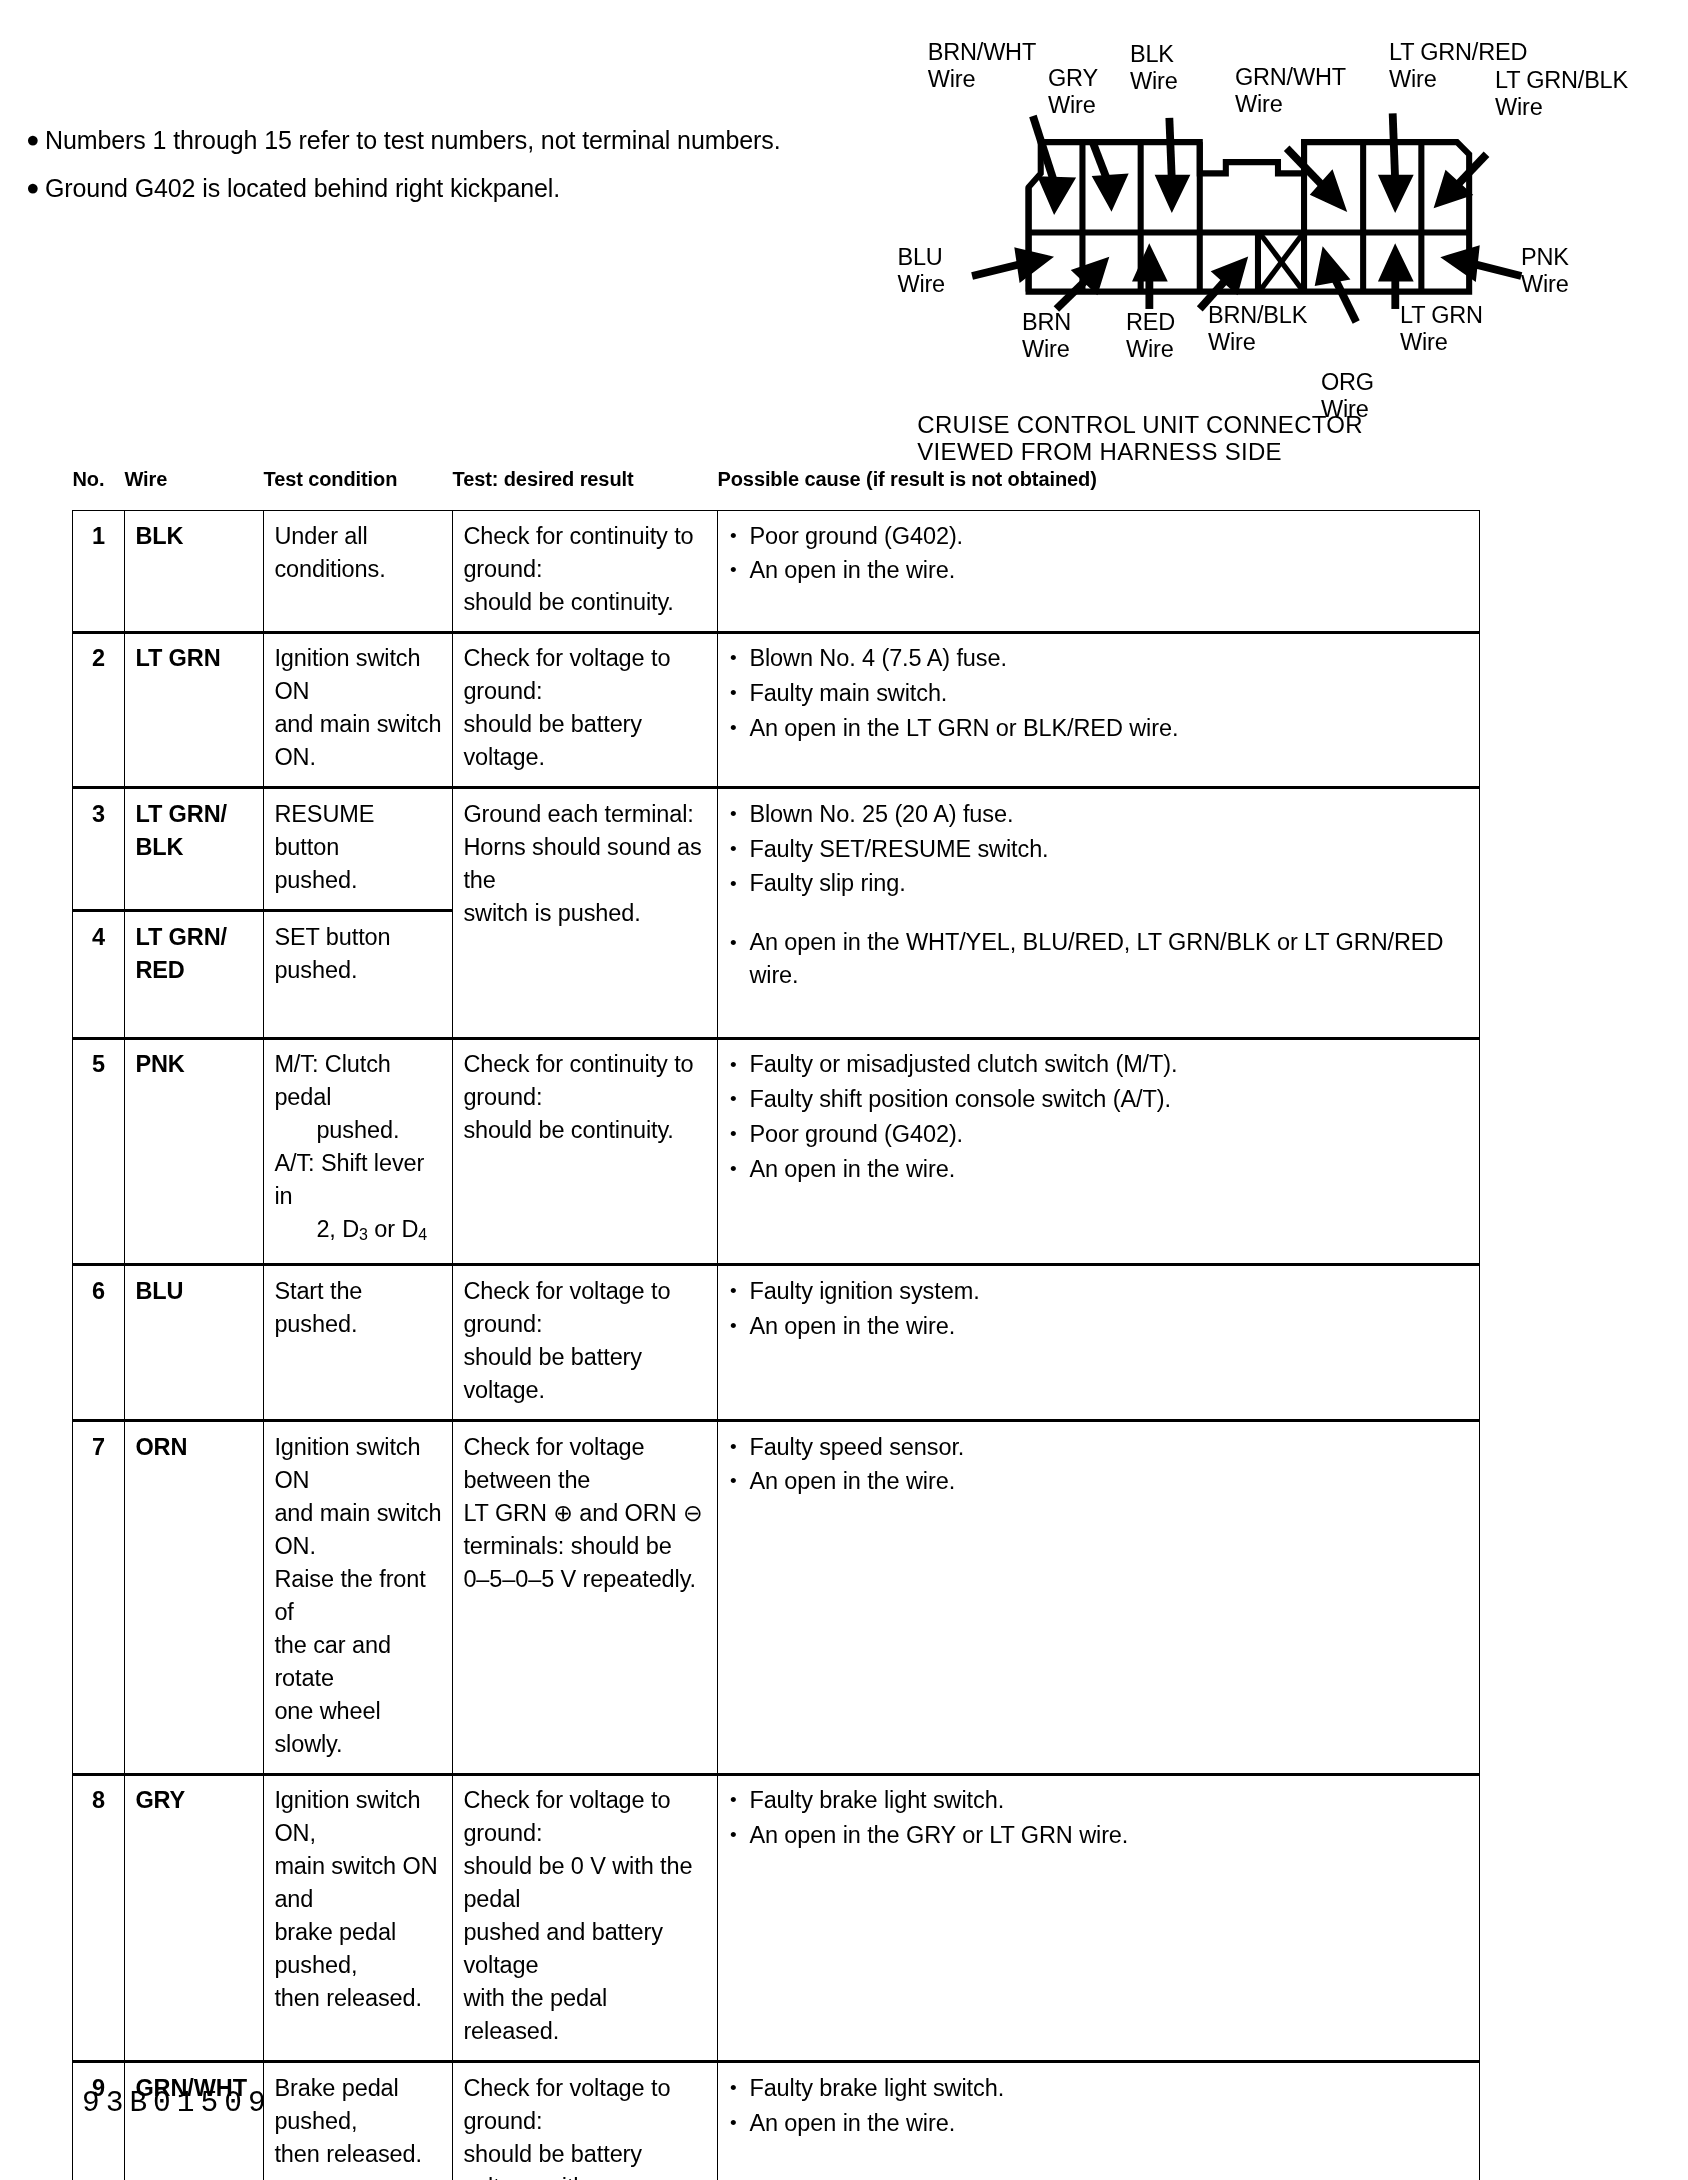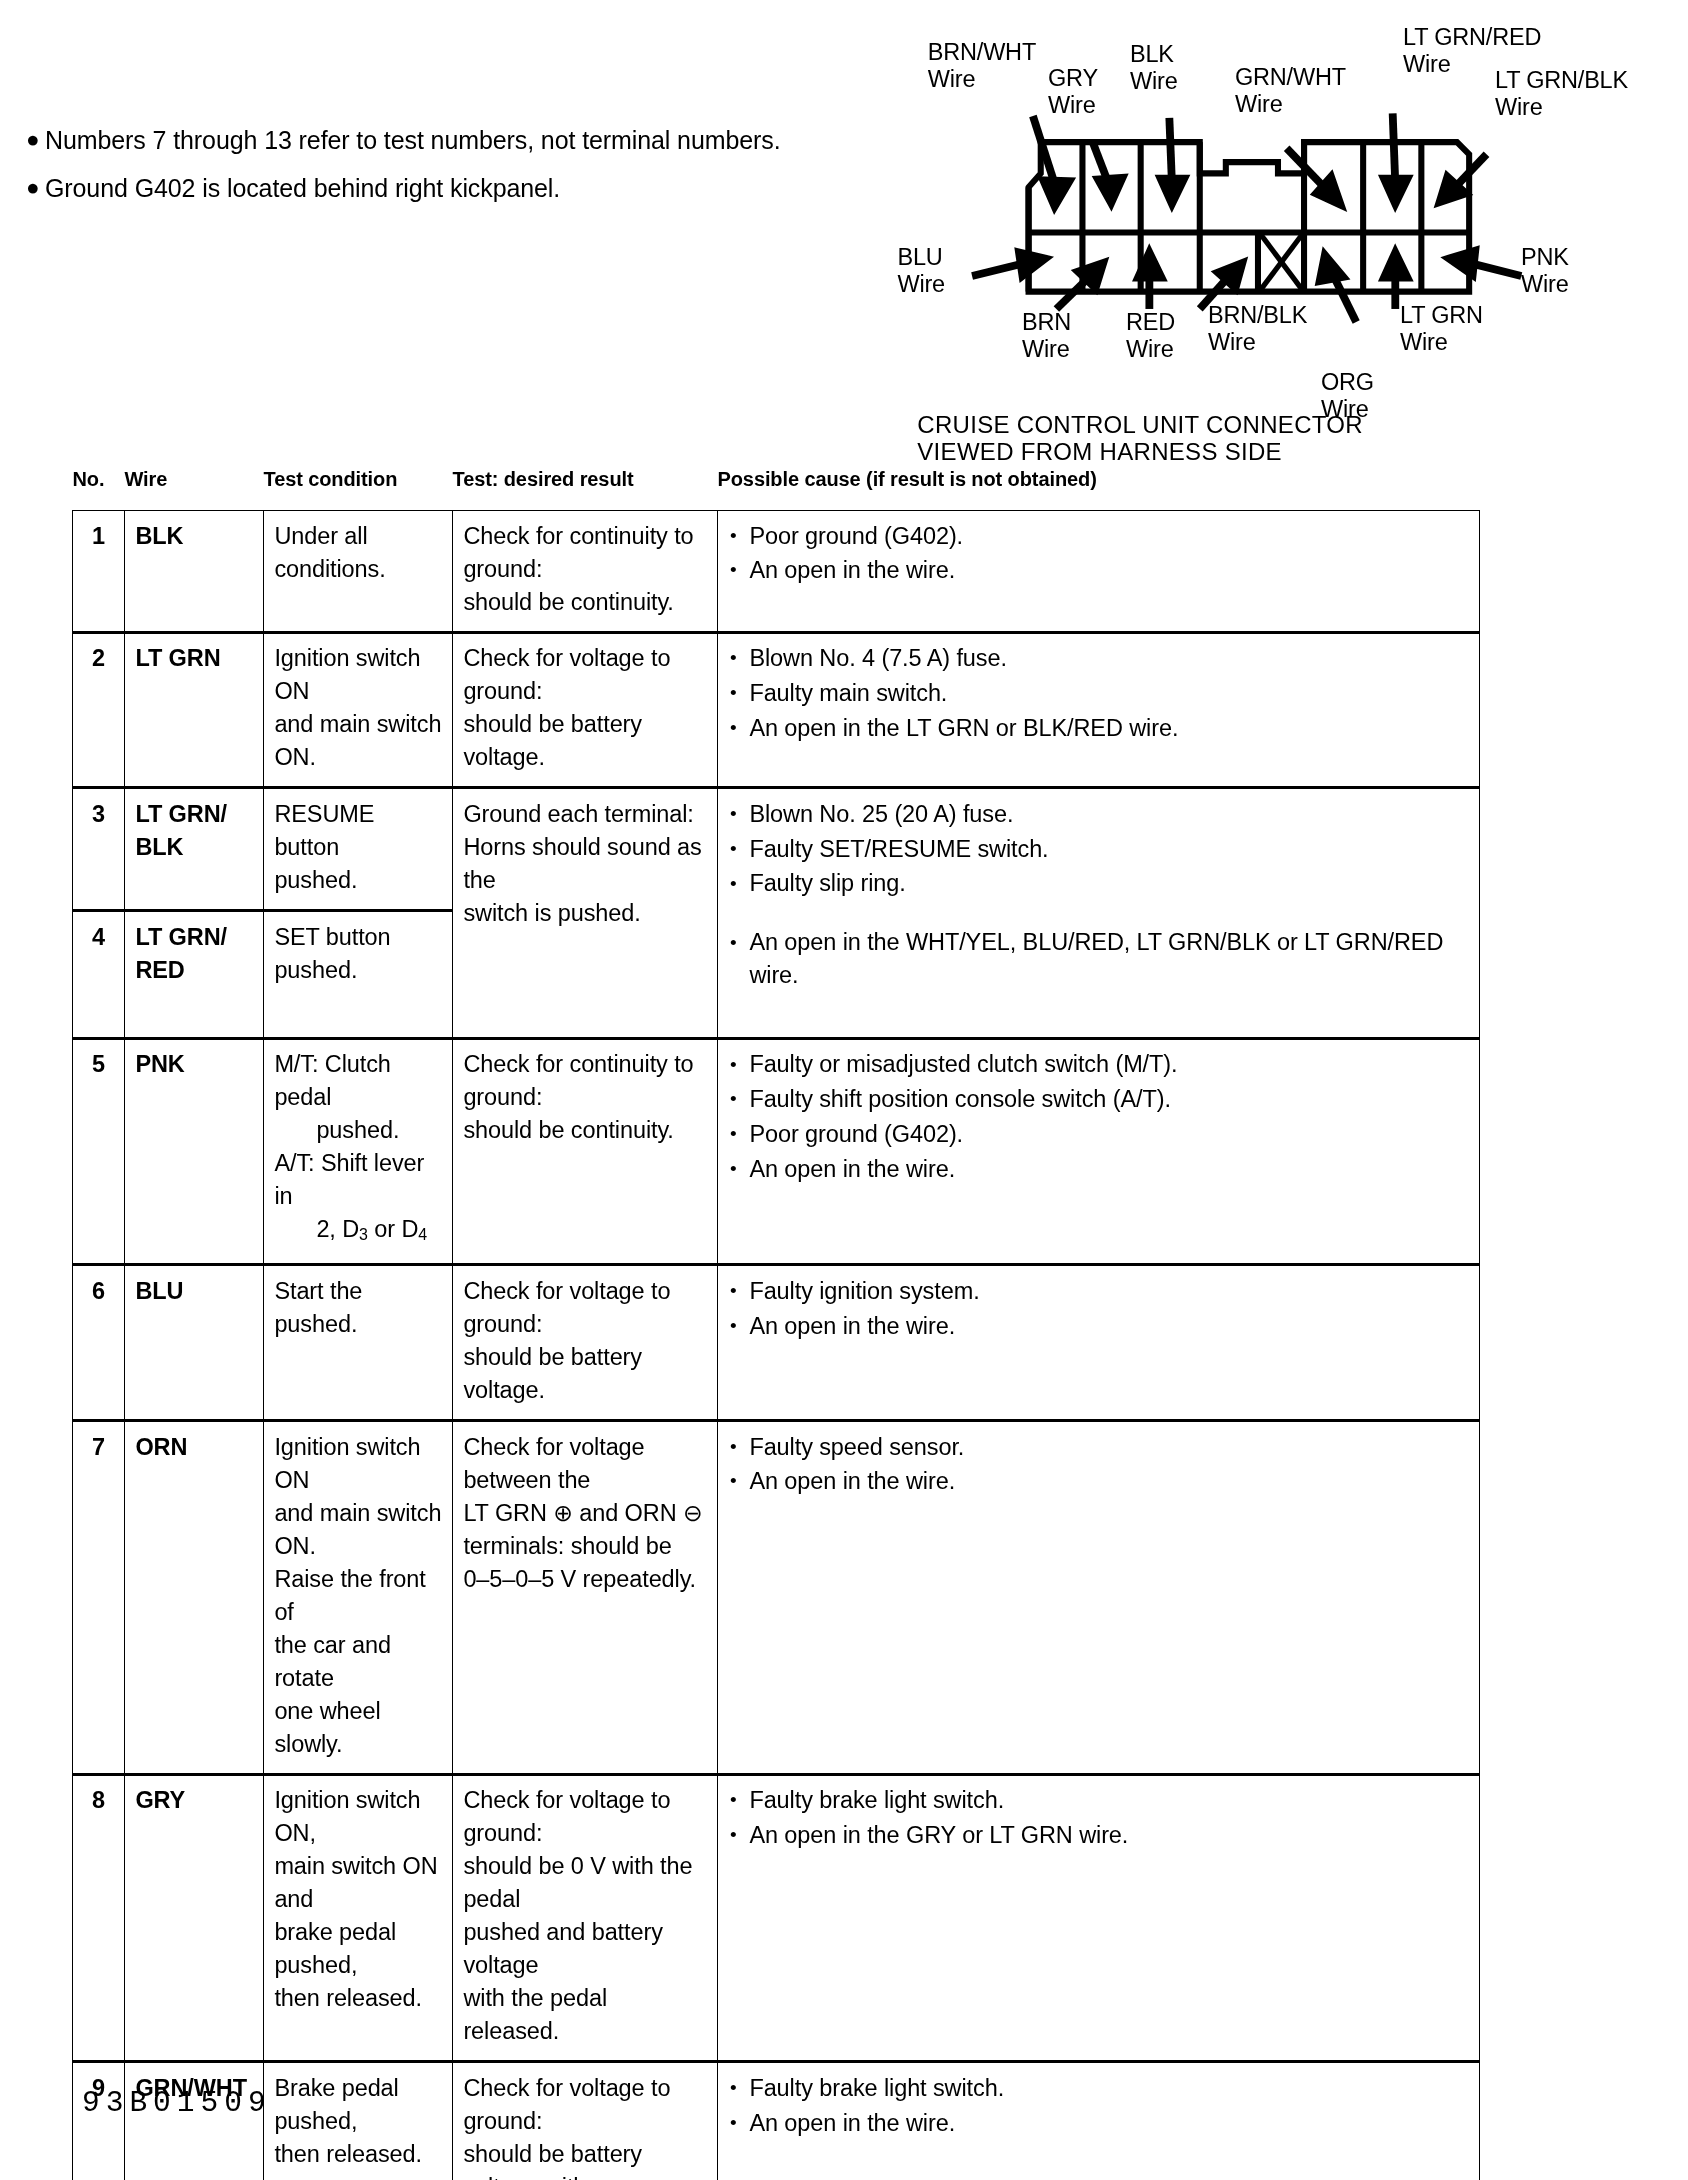--- a/index.html
+++ b/index.html
@@ -156,21 +156,21 @@
     letter-spacing: 6px;
     padding-left: 8px;
   }
 </style>
 </head>
 <body>
 
 <div id="notes">
   <div class="note-item">
     <span class="note-bullet">●</span>
-    <span class="note-text">Numbers 7 through 13 refer to test numbers, not terminal numbers.</span>
+    <span class="note-text">Numbers 1 through 15 refer to test numbers, not terminal numbers.</span>
   </div>
   <div class="note-item">
     <span class="note-bullet">●</span>
     <span class="note-text">Ground G402 is located behind right kickpanel.</span>
   </div>
 </div>
 
 <div id="connector-diagram">
 
   <svg width="776" height="348" viewBox="0 0 893 400">
@@ -259,21 +259,21 @@
     <span>Wire</span>
   </div>
   <div class="diagram-label" style="left:217px; top:19px;">
     <span>BLK</span><br>
     <span>Wire</span>
   </div>
   <div class="diagram-label" style="left:322px; top:42px;">
     <span>GRN/WHT</span><br>
     <span>Wire</span>
   </div>
-  <div class="diagram-label" style="left:476px; top:2px;margin-left:14px;">
+  <div class="diagram-label" style="left:476px; top:17px;">
     <span>LT GRN/RED</span><br>
     <span>Wire</span>
   </div>
   <div class="diagram-label" style="left:582px; top:45px;">
     <span>LT GRN/BLK</span><br>
     <span>Wire</span>
   </div>
 
   <div class="diagram-label" style="left:-15.6px; top:222px;">
     <span>BLU</span><br>

